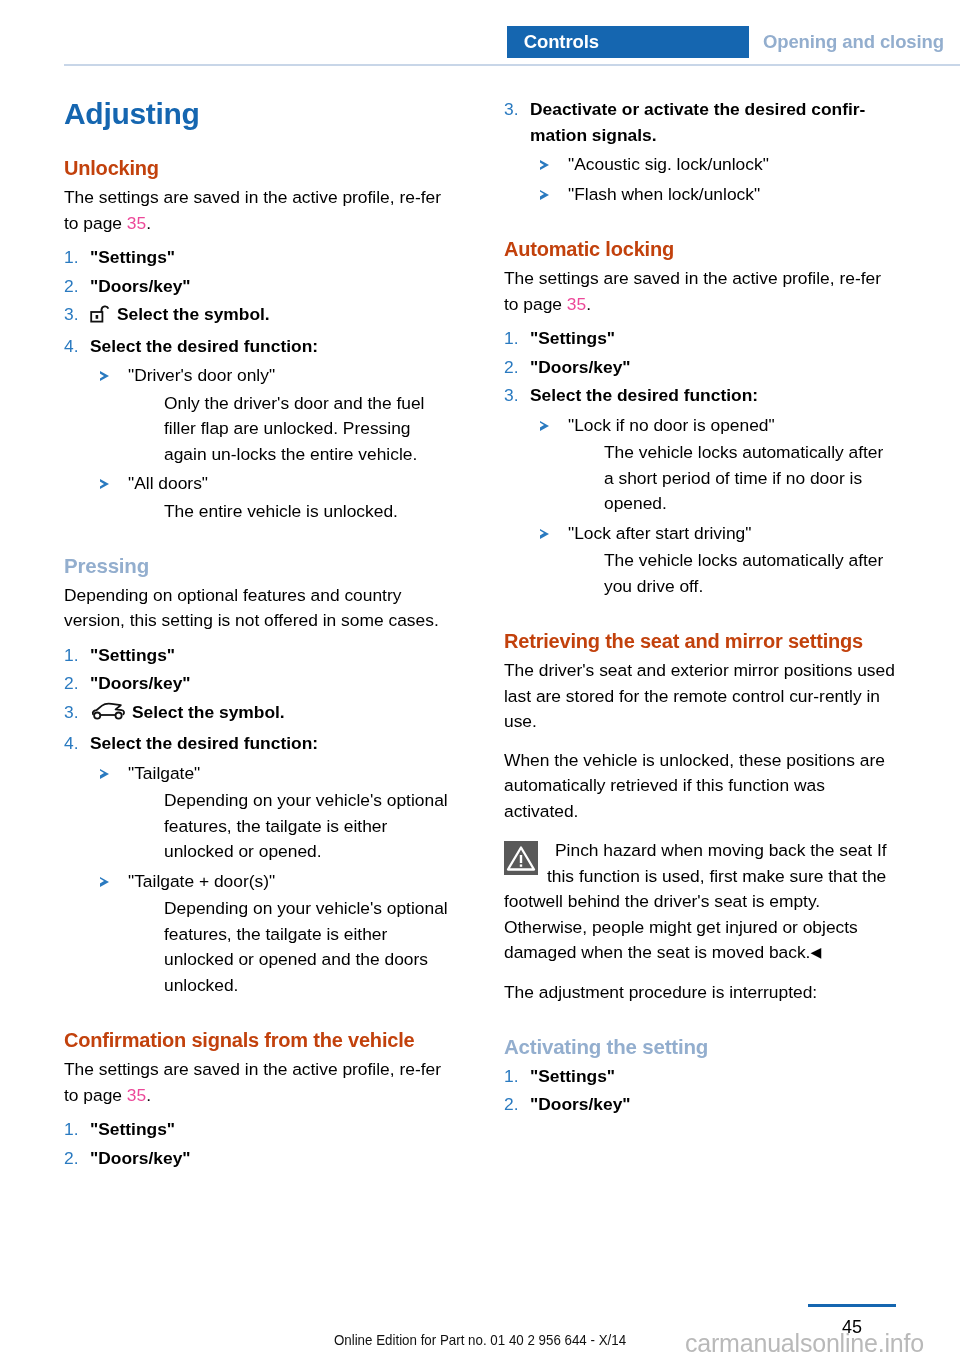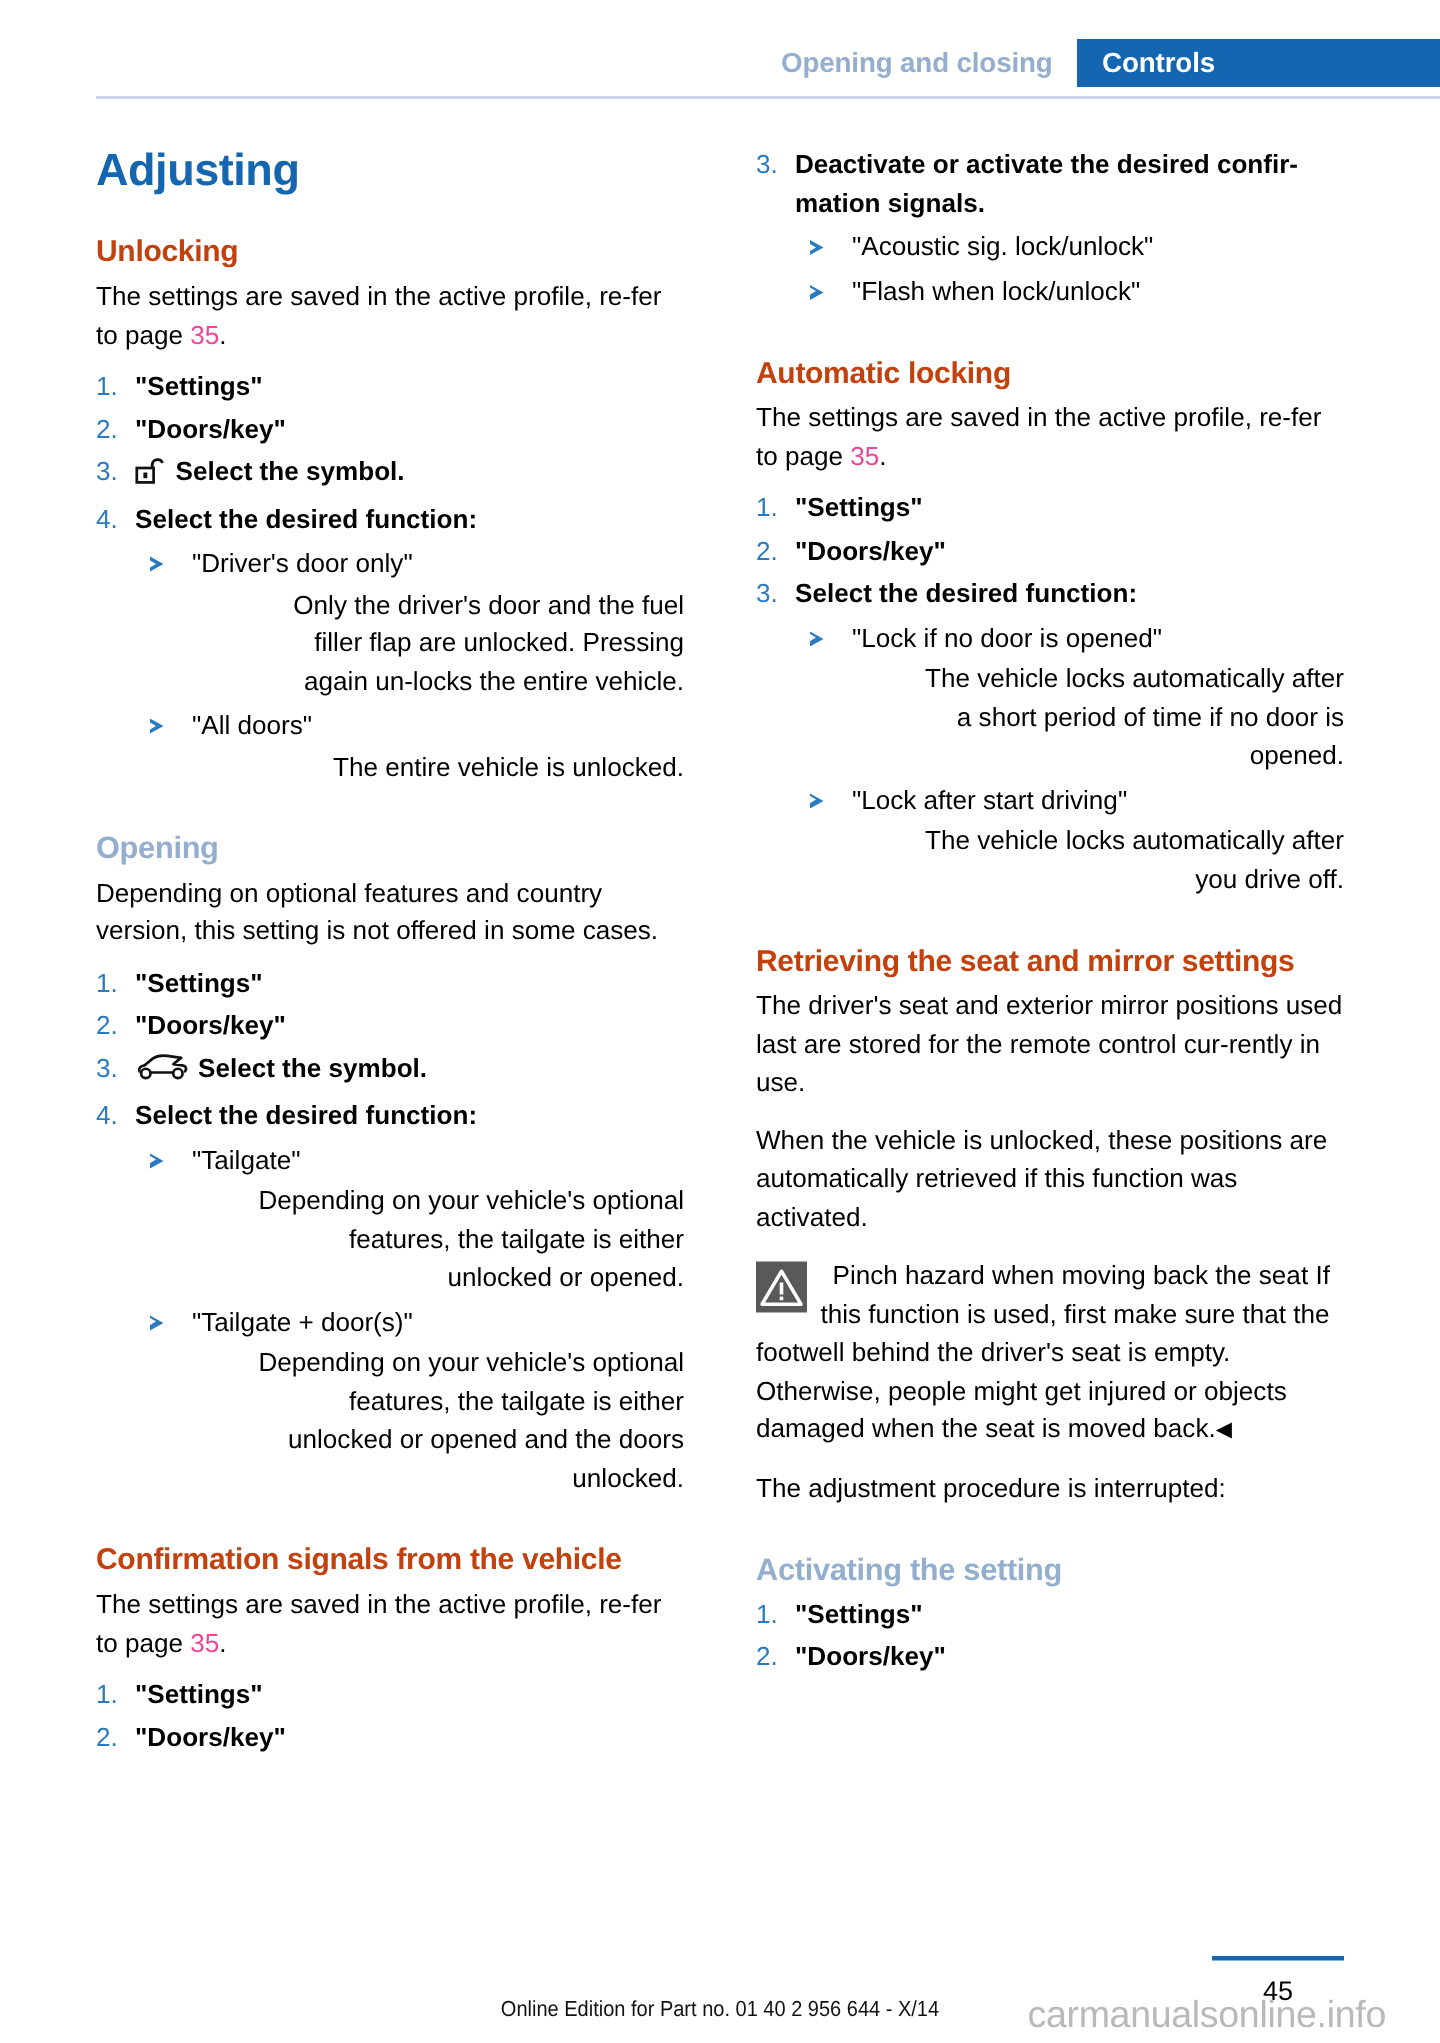--- a/index.html
+++ b/index.html
@@ -151,21 +151,20 @@
     border-top: 3.2px solid transparent;
     border-bottom: 3.2px solid transparent;
     border-left: 5.2px solid #ffffff;
   }
   .bullet-text { flex: 1 1 auto; }
   .sub-para {
     font-size: 17.4px;
     line-height: 25.5px;
     padding-left: 100px;
     margin-top: 2px;
-    text-align: right;
   }
 
   
   .sym {
     display: inline-block;
     vertical-align: -3px;
     margin-right: 6px;
   }
 
   
@@ -228,22 +227,22 @@
     color: #b9b9b9;
     letter-spacing: -0.2px;
     white-space: nowrap;
   }
 </style>
 </head>
 <body>
 
 <div class="page-header">
   <div class="header-tabs">
+    <div class="tab tab-chapter">Controls</div>
     <div class="tab tab-section">Opening and closing</div>
-    <div class="tab tab-chapter">Controls</div>
   </div>
   <div class="header-rule"></div>
 </div>
 
 <div class="content">
 
   <div class="col">
 
     <h1 class="h1">Adjusting</h1>
 
@@ -286,21 +285,21 @@
       <div class="sub-para">Only the driver's door and the fuel filler flap are unlocked. Pressing again un-locks the entire vehicle.</div>
       <div class="bullet-row">
         <span class="bullet-mark">
             <i class="tri"></i>
           </span>
         <span class="bullet-text">"All doors"</span>
       </div>
       <div class="sub-para">The entire vehicle is unlocked.</div>
     </div>
 
-    <div class="h3 sp-h3">Opening</div>
+    <div class="h3 sp-h3">Pressing</div>
     <p class="body">Depending on optional features and country version, this setting is not offered in some cases.</p>
     <ul class="steps">
       <li class="step">
         <span class="step-num">1.</span>
         <span class="step-body">"Settings"</span>
       </li>
       <li class="step">
         <span class="step-num">2.</span>
         <span class="step-body">"Doors/key"</span>
       </li>

